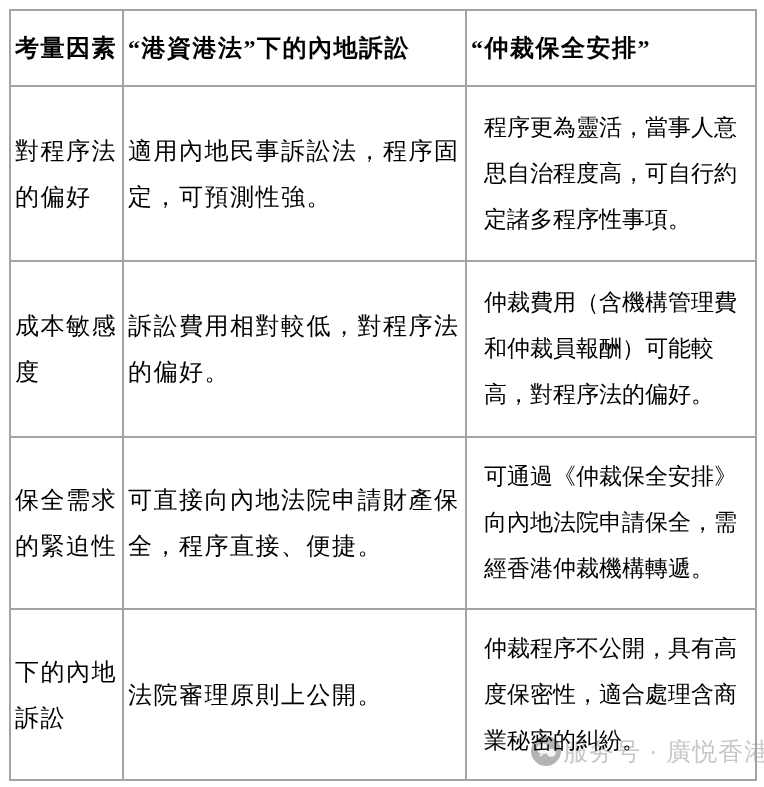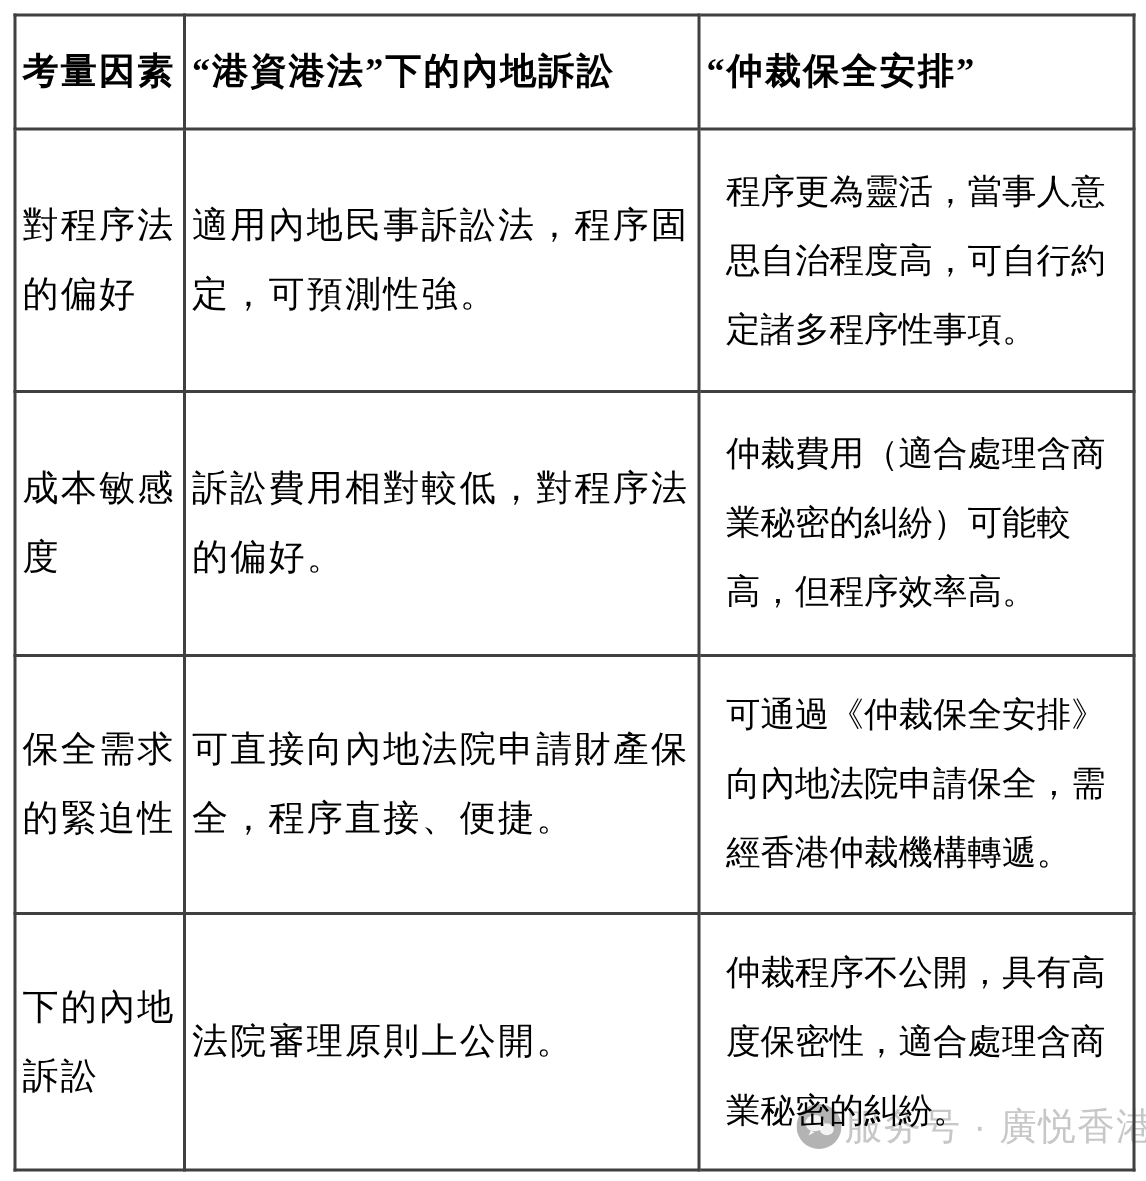--- a/index.html
+++ b/index.html
@@ -23,21 +23,21 @@
     border-collapse: collapse;
     table-layout: fixed;
     background: transparent;
   }
   .comparison-table col.col-factor      { width: 113px; }
   .comparison-table col.col-litigation  { width: 343px; }
   .comparison-table col.col-arbitration { width: 290px; }
 
   .comparison-table th,
   .comparison-table td {
-    border: 2px solid #404040;
+    border: 2px solid #a3a3a3;
     vertical-align: middle;
     text-align: left;
     font-size: 24px;
     line-height: 46px;
     padding: 0 4px;
     background: transparent;
   }
   .comparison-table th {
     font-weight: bold;
     letter-spacing: 1.5px;
@@ -111,21 +111,21 @@
       <th>“仲裁保全安排”</th>
     </tr>
     <tr class="row-0">
       <td class="cell-factor">對程序法的偏好</td>
       <td class="cell-litigation">適用內地民事訴訟法，程序固定，可預測性強。</td>
       <td class="cell-arbitration">程序更為靈活，當事人意思自治程度高，可自行約定諸多程序性事項。</td>
     </tr>
     <tr class="row-1">
       <td class="cell-factor">成本敏感度</td>
       <td class="cell-litigation">訴訟費用相對較低，對程序法的偏好。</td>
-      <td class="cell-arbitration">仲裁費用（適合處理含商業秘密的糾紛）可能較高，但程序效率高。</td>
+      <td class="cell-arbitration">仲裁費用（含機構管理費和仲裁員報酬）可能較高，對程序法的偏好。</td>
     </tr>
     <tr class="row-2">
       <td class="cell-factor">保全需求的緊迫性</td>
       <td class="cell-litigation">可直接向內地法院申請財產保全，程序直接、便捷。</td>
       <td class="cell-arbitration">可通過《仲裁保全安排》向內地法院申請保全，需經香港仲裁機構轉遞。</td>
     </tr>
     <tr class="row-3">
       <td class="cell-factor">下的內地訴訟</td>
       <td class="cell-litigation">法院審理原則上公開。</td>
       <td class="cell-arbitration">仲裁程序不公開，具有高度保密性，適合處理含商業秘密的糾紛。</td>

